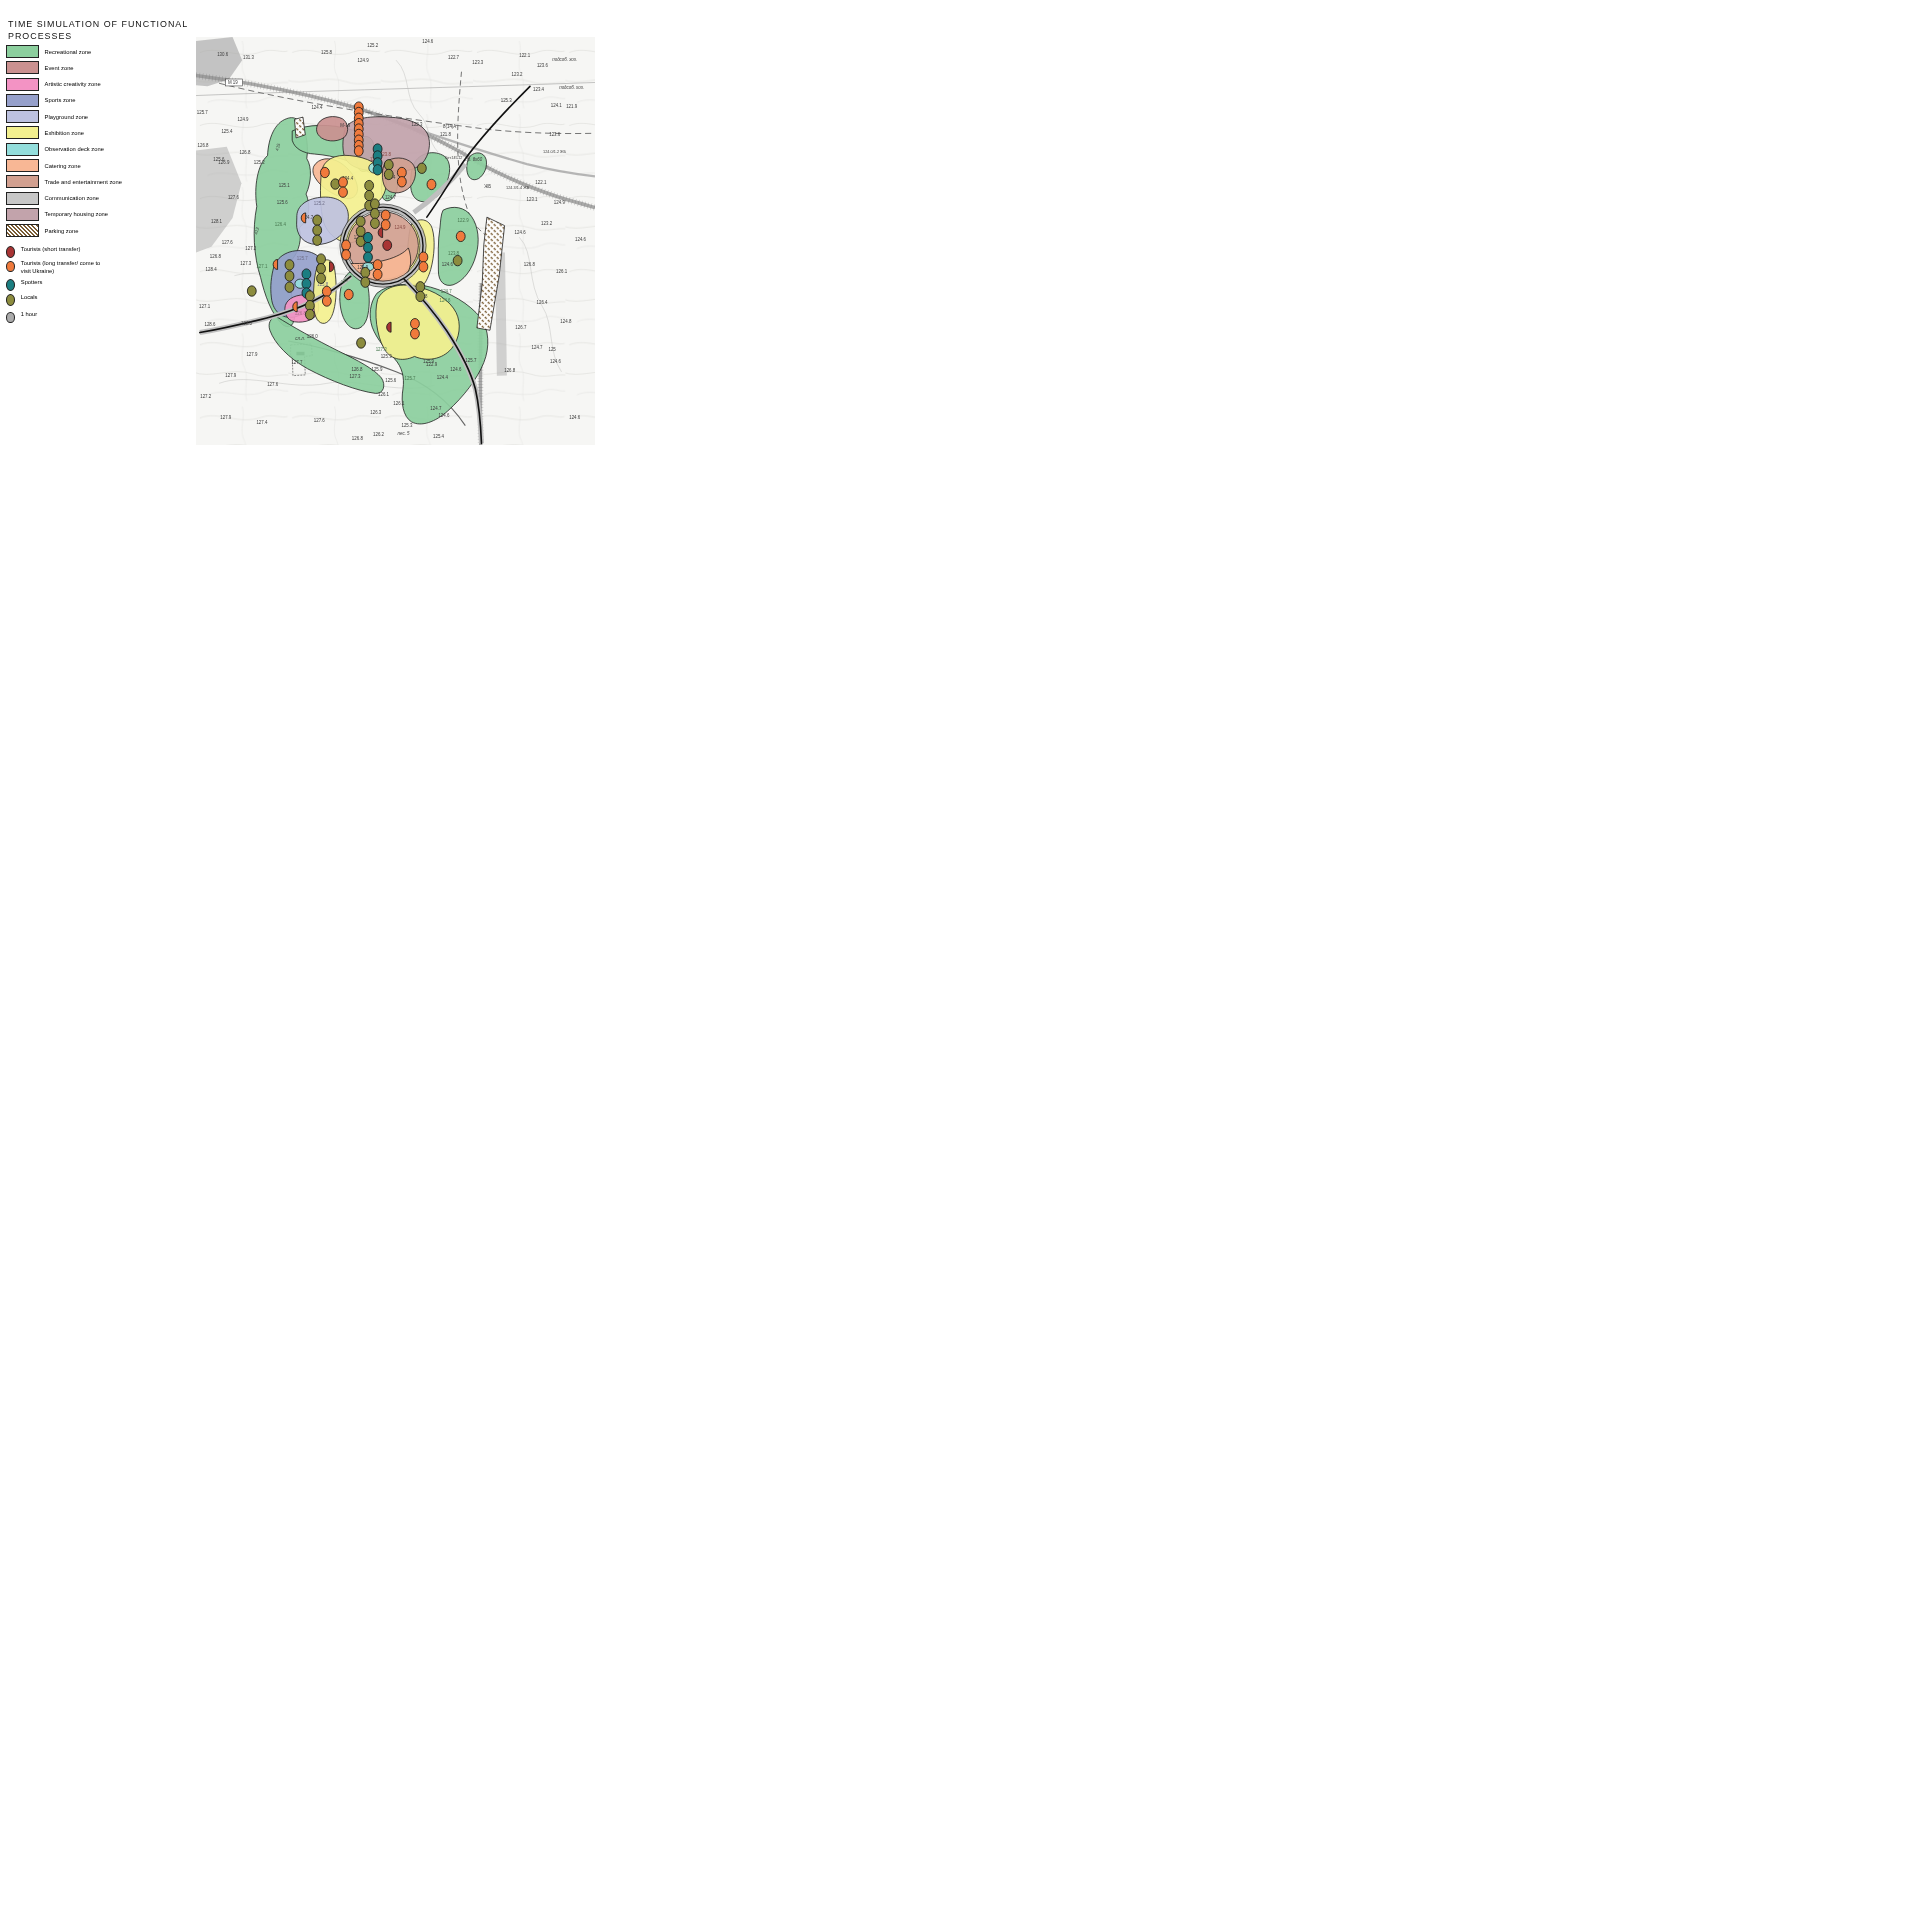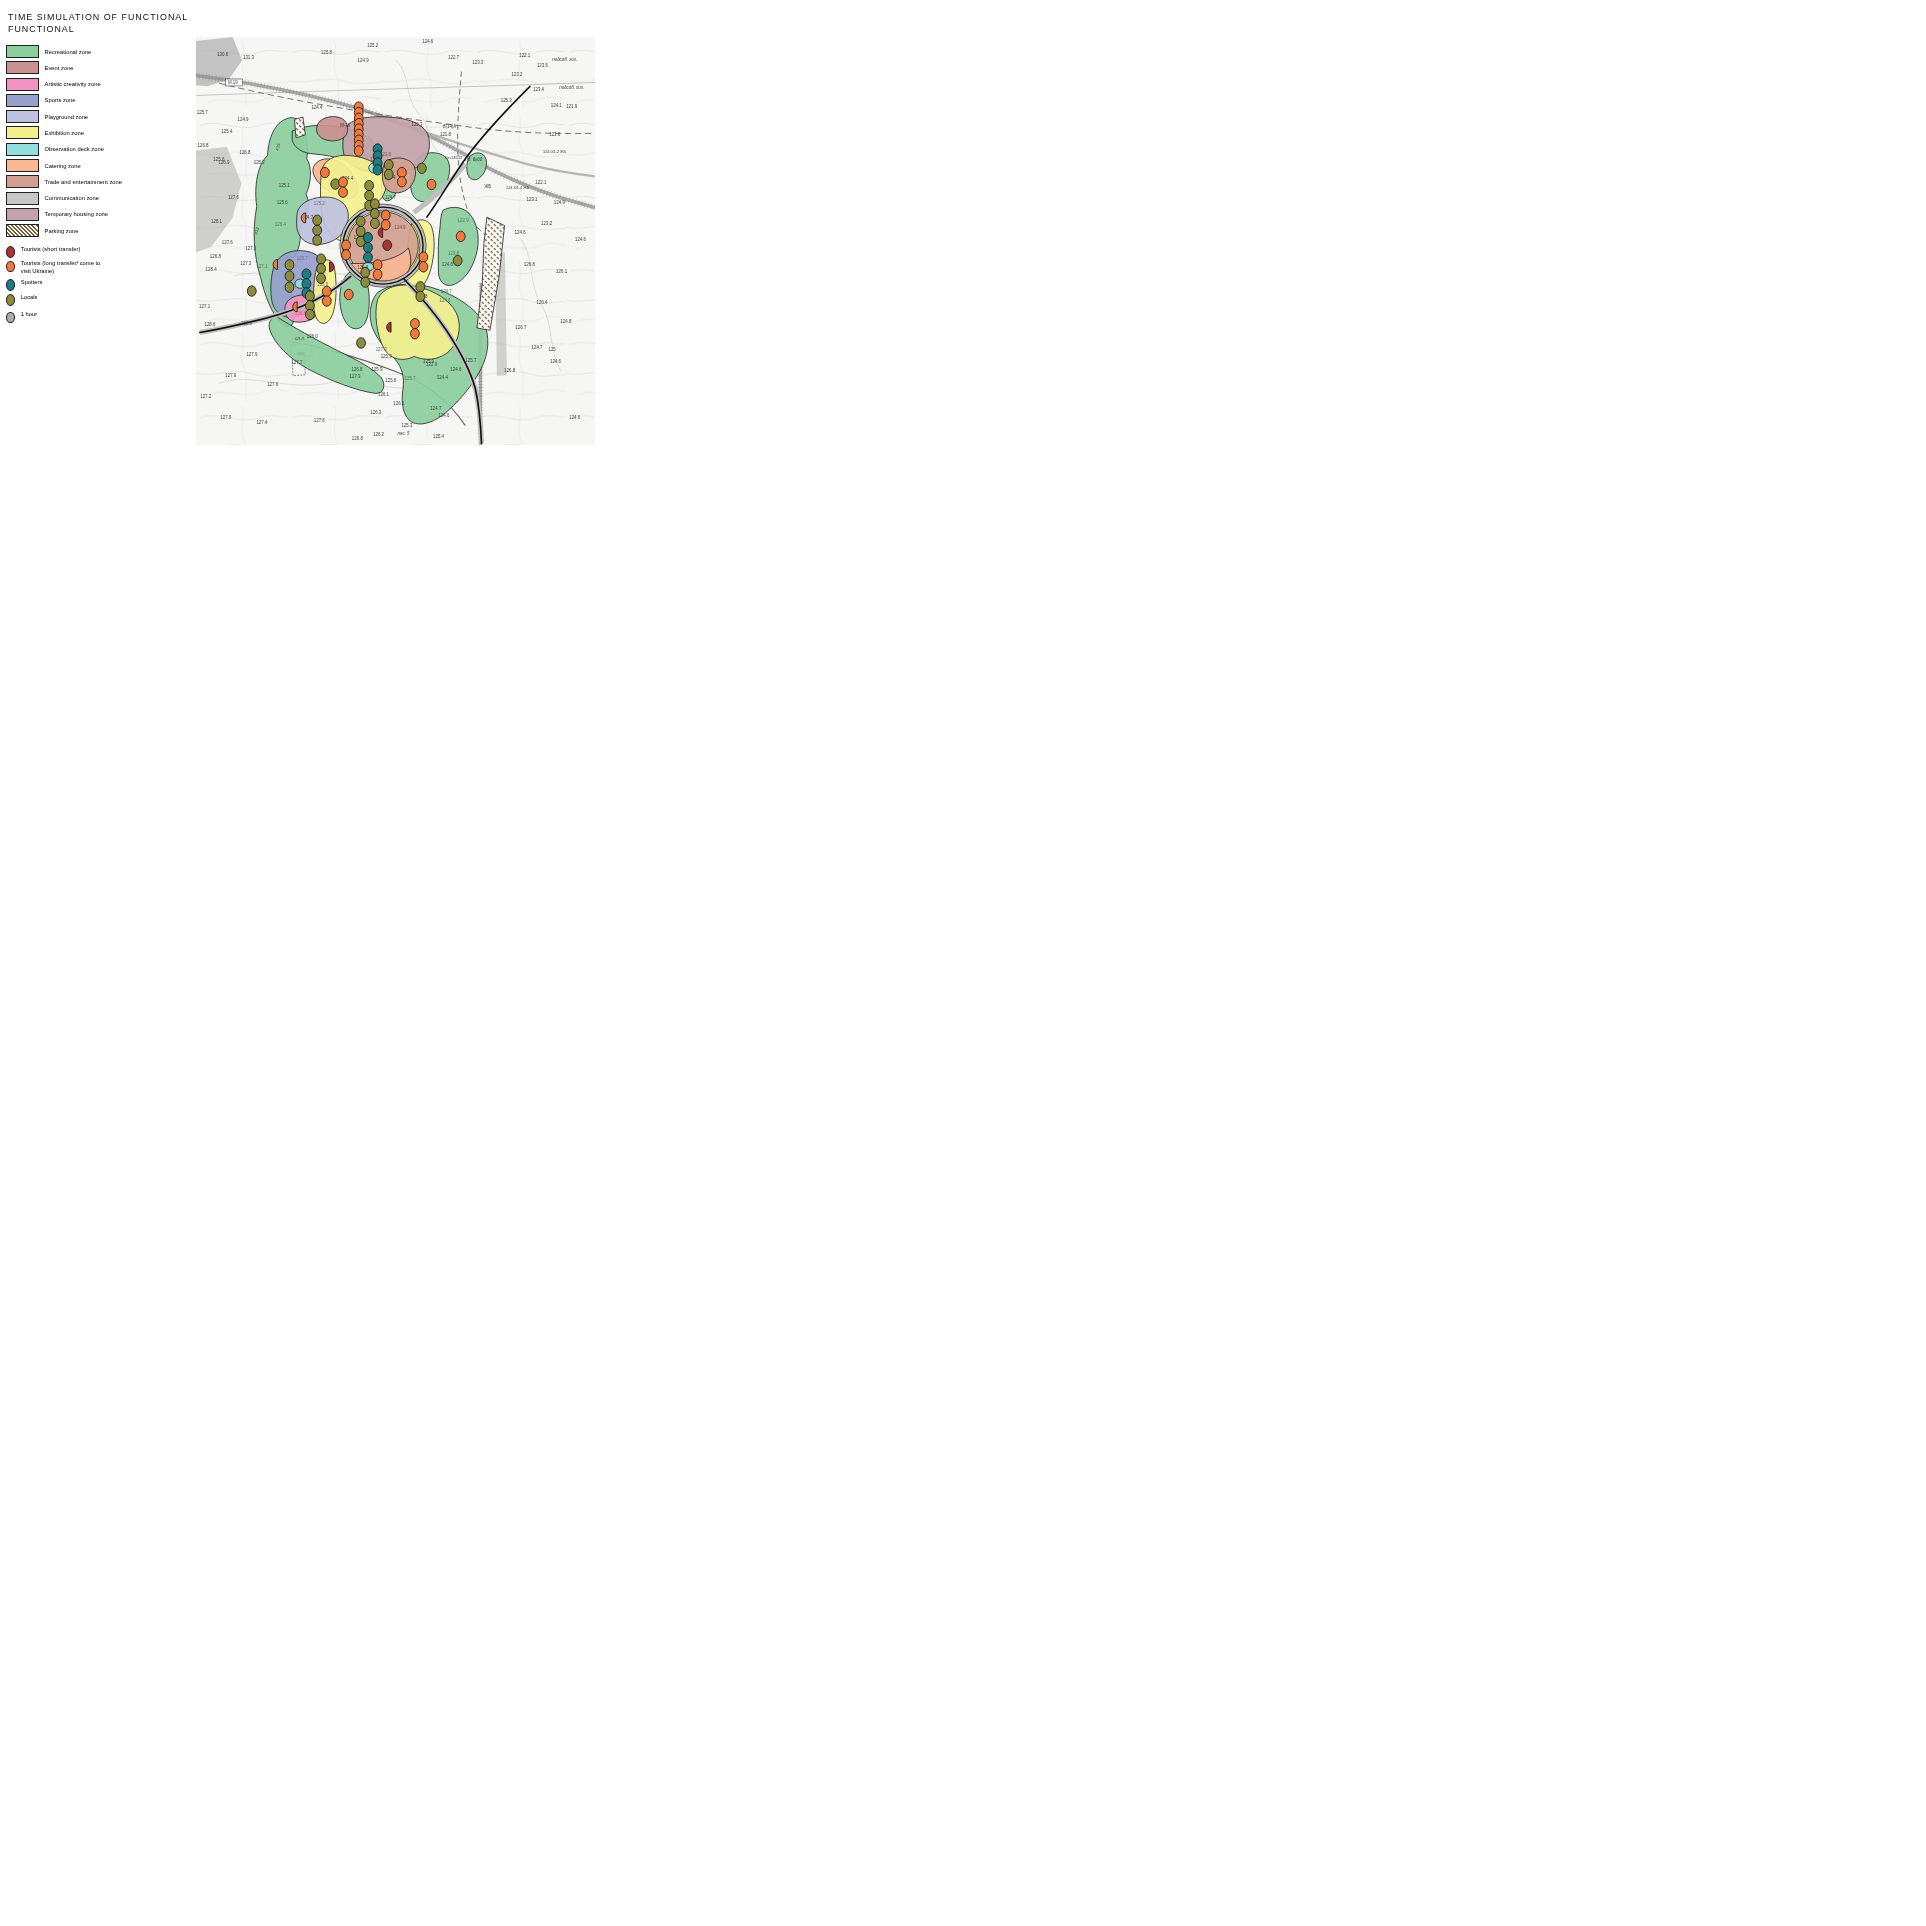--- a/index.html
+++ b/index.html
@@ -1,18 +1,18 @@
 <!DOCTYPE html>
 <html style="font-size:6.2px"><head>
 <meta charset="utf-8">
 <style>
   html,body{margin:0;padding:0;background:#fff;}
   .page{position:relative;width:595px;height:460px;background:#fff;
         font-family:"Liberation Sans",sans-serif;overflow:hidden;}
-  .title{position:absolute;left:8px;top:11px;font-size:8.9px;letter-spacing:1px;
+  .title{position:absolute;left:8px;top:18px;font-size:8.9px;letter-spacing:1px;
          color:#111;line-height:1.4;font-weight:400;}
   .legend{position:absolute;left:6.2px;top:45px;}
   .lg-row{display:flex;align-items:center;margin-bottom:3.3px;}
   .lg-swatch{width:33px;height:13px;border:0.8px solid #222;box-sizing:border-box;flex:none;}
   .lg-swatch.hatch{background:repeating-linear-gradient(45deg,#fff 0 1.5px,#7a5c33 1.5px 2.9px);}
   .lg-label{margin-left:5.4px;font-size:5.8px;color:#000;}
   .lg-markers{margin-top:8.5px;}
   .lg-mrow{display:flex;align-items:flex-start;margin-bottom:2.7px;}
   .lg-circle{width:9.2px;height:11.6px;border:1px solid #222;border-radius:50%;
              box-sizing:border-box;flex:none;margin-top:0.4px;}
@@ -21,21 +21,21 @@
   .map{position:absolute;left:196px;top:37px;width:399px;height:408px;background:#f6f6f4;}
   .map svg{position:absolute;left:0;top:0;}
   text{font-family:"Liberation Sans",sans-serif;}
 </style>
 </head>
 <body>
 
 <div class="page">
   <div class="title">
     <div>TIME SIMULATION OF FUNCTIONAL</div>
-    <div>FUNCTIONAL</div>
+    <div>PROCESSES</div>
   </div>
 
   <div class="legend">
     <div id="legend-zones">
         <div class="lg-row">
           <div class="lg-swatch" style="background: rgb(140, 207, 158);"></div>
           <span class="lg-label">Recreational zone</span>
         </div>
         <div class="lg-row">
           <div class="lg-swatch" style="background: rgb(202, 145, 144);"></div>

